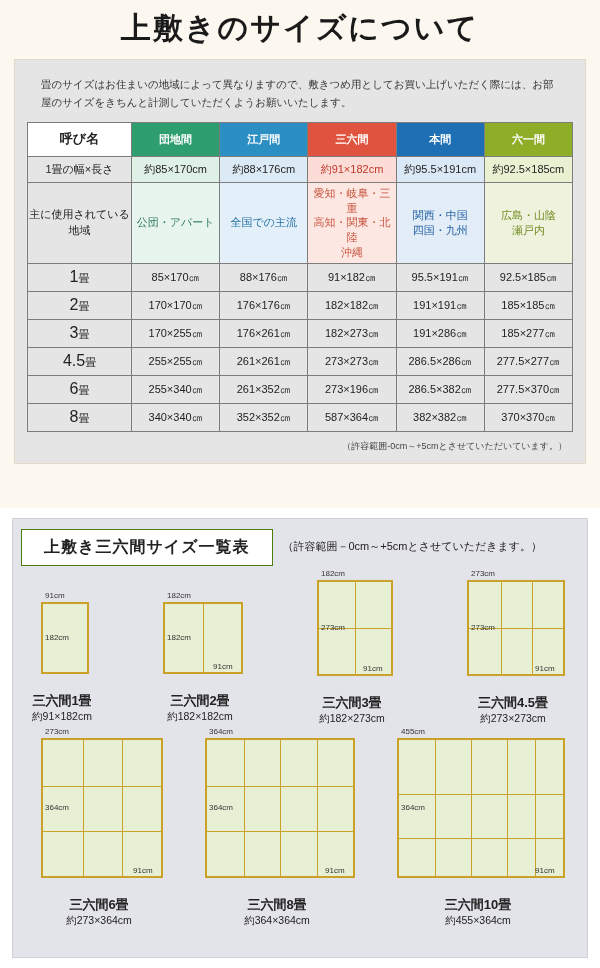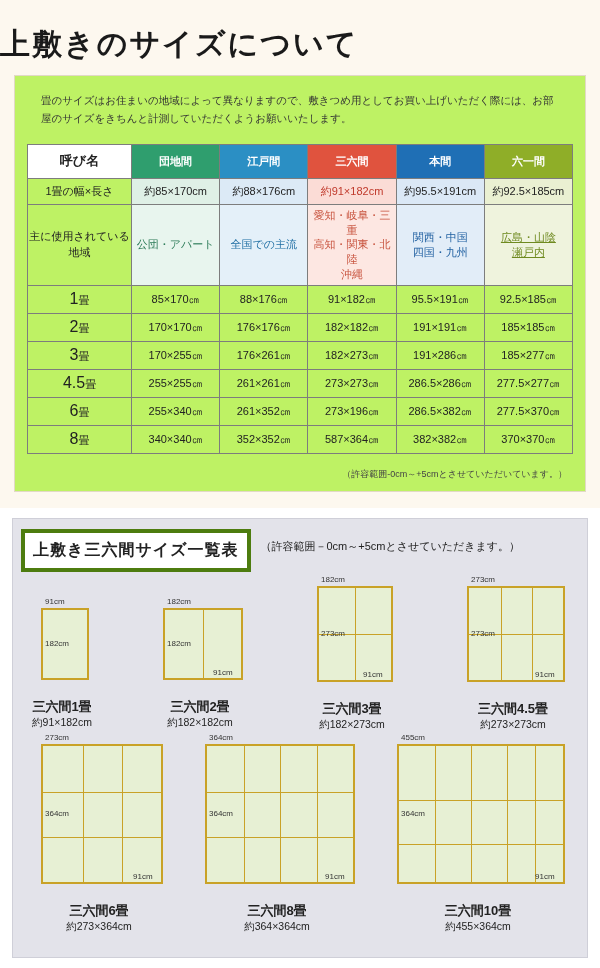--- a/index.html
+++ b/index.html
@@ -8,46 +8,46 @@
     width:600px; height:968px;
     background:#fdf8ef;
     font-family:"Liberation Sans", sans-serif;
     color:#222;
     overflow:hidden;
   }
   .page { position:relative; width:600px; height:968px; }
 
   
   .title {
-    text-align:left;
+    text-align:center;
     font-size:30px;
     font-weight:bold;
     letter-spacing:2px;
-    padding-top:24px;
+    padding-top:8px;
     padding-bottom:10px;
     color:#1a1a1a;
   }
 
   
   .panel {
     margin:0 14px;
-    background:#bef264;
+    background:#e5e5e5;
     border:1px solid #e2d9c6;
     padding:14px 12px 10px 12px;
   }
   .lead {
     font-size:10.5px;
     line-height:1.7;
     color:#333;
     padding:2px 14px 10px 14px;
   }
 
   table.sizes {
     width:546px;
-    margin:6px auto;
+    margin:0 auto;
     border-collapse:collapse;
     table-layout:fixed;
     border-radius:13px;
   }
   table.sizes td, table.sizes th {
     border:1px solid #7d7d7d;
     text-align:center;
     vertical-align:middle;
     font-size:11px;
     padding:3px 1px;
@@ -77,21 +77,21 @@
   .t-saburo { background:#fbdcd6; color:#c0392b; }
   .t-honma  { background:#dbe8f6; }
   .t-rokuichi { background:#eaf0d2; }
 
   .area-row td { height:48px; font-size:9px; line-height:1.35; }
   .area-row td.first { font-size:11px; line-height:1.4; }
   .a-danchi { background:#e8f5ee; color:#2b7a57; }
   .a-edo    { background:#e4f0f9; color:#1f6ea3; }
   .a-saburo { background:#fde7e2; color:#c8543f; }
   .a-honma  { background:#e2edf8; color:#1f5fa0; }
-  .a-rokuichi { background:#eff3dd; color:#6f8a20;text-decoration:underline; }
+  .a-rokuichi { background:#eff3dd; color:#6f8a20; }
 
   .data-row td { height:28px; font-size:13px; }
   .data-row td.first { font-size:15px; font-weight:normal; }
   .jo-num { font-size:16px; }
   .jo-unit { font-size:11px; }
 
   .note {
     text-align:right;
     font-size:9px;
     color:#444;
@@ -109,24 +109,24 @@
     margin:10px 12px;
     background:#e3e3ea;
     border:1px solid #cfcfd8;
     height:440px;
     position:relative;
     padding:10px 8px;
   }
   .lower-head { display:flex; align-items:flex-start; gap:10px; }
   .lower-title {
     background:#ffffff;
-    border:4px solid #4d7c0f;
+    border:1px solid #4d7c0f;
     font-size:16px;
     font-weight:bold;
-    padding:7px 8px;
+    padding:7px 22px;
     letter-spacing:1px;
   }
   .lower-note { font-size:11px; padding-top:10px; }
 
   .grid-row { display:flex; justify-content:space-between; margin-top:6px; }
 
   .mat-cell { text-align:center; }
   .mat-cap1 { font-size:13px; font-weight:bold; margin-top:4px; }
   .mat-cap2 { font-size:10.5px; }
 

